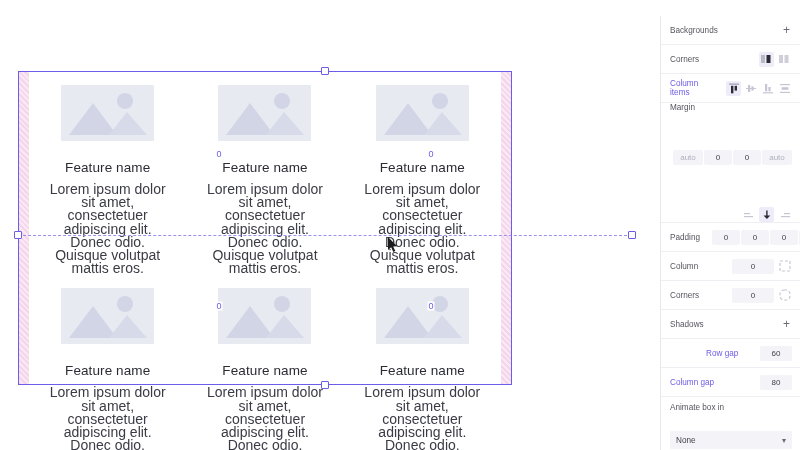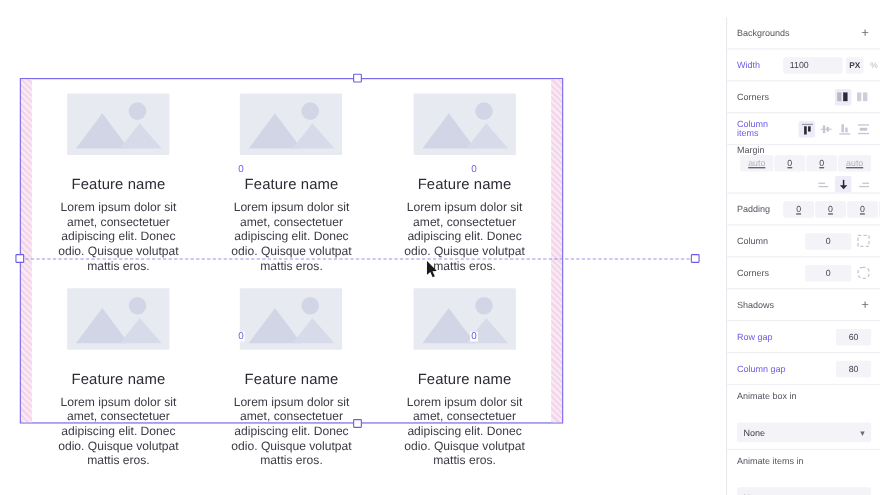--- a/index.html
+++ b/index.html
@@ -50,21 +50,21 @@
   .ph{
     width:93px;height:56px;background:#e8eaf2;
     position:relative;overflow:hidden;border-radius:1px;
   }
   .ph svg{position:absolute;left:0;top:0;}
   .card-title{
     font-size:13.5px;color:#2b2b35;margin-top:19px;letter-spacing:.1px;
     font-weight:400;
   }
   .card-body{
-    font-size:11px;line-height:13.2px;color:#3b3b45;margin-top:8px;
+    font-size:14px;line-height:13.2px;color:#3b3b45;margin-top:8px;
     max-width:185px;
   }
 
   
   .vguide{
     position:absolute;top:71px;height:314px;width:0;
     border-left:1px dashed #8f86f0;opacity:.85;
   }
   .hguide{
     position:absolute;left:18px;width:614px;height:0;top:235px;
@@ -89,21 +89,21 @@
     position:absolute;left:660px;top:16px;width:140px;height:450px;
     background:#ffffff;border-left:1px solid #e7e7ee;
     box-sizing:border-box;overflow:hidden;
     font-size:8.2px;color:#41414d;
   }
   .row{
     display:flex;align-items:center;min-height:29px;
     padding:0 8px 0 9px;box-sizing:border-box;
     border-bottom:1px solid #eeeef3;position:relative;
   }
-  .row.tall{min-height:44px;flex-wrap:wrap;align-content:center;}
+  .row.tall{min-height:44px;flex-wrap:wrap;align-content:center;gap:38px;}
   .row.col{display:block;padding-top:6px;padding-bottom:6px;}
   .lbl{flex:0 0 42px;font-size:8.2px;color:#55555f;}
   .lbl.act{color:#6c5ce7;}
   .rest{flex:1;display:flex;align-items:center;justify-content:flex-end;gap:3px;}
 
   .field{
     background:#f3f3f8;border-radius:2px;height:15px;
     display:flex;align-items:center;justify-content:center;
     font-size:8px;color:#41414d;min-width:20px;padding:0 4px;
   }
@@ -119,21 +119,21 @@
   .plus{
     margin-left:auto;font-size:12px;color:#6a6a78;line-height:1;
     padding:0 2px;cursor:default;
   }
   .iconbtn{
     width:15px;height:15px;display:flex;align-items:center;justify-content:center;
     border-radius:2px;
   }
   .iconbtn.sel{background:#edecf8;}
   .seg{display:flex;gap:2px;}
-  .mgroup{display:flex;gap:1px;text-decoration:underline;}
+  .mgroup{display:flex;gap:1px;}
   .mrow2{width:100%;display:flex;justify-content:flex-end;gap:3px;margin-top:4px;}
 
   .selbox{
     width:100%;height:18px;background:#f3f3f8;border-radius:2px;
     display:flex;align-items:center;padding:0 6px;box-sizing:border-box;
     font-size:8.2px;color:#41414d;margin-top:19px;
   }
   .selbox .chev{margin-left:auto;color:#6a6a78;font-size:8px;}
   .vis-seg{display:flex;gap:4px;margin-top:5px;}
   .vis-seg div{flex:1;height:13px;background:#f1f1f7;border-radius:2px;}
@@ -247,28 +247,20 @@
     </svg>
   </div>
 
   <div id="panel">
 
     <div class="row">
       <div class="lbl">Backgrounds</div>
       <div class="plus">+</div>
     </div>
 
-    <div class="row">
-      <div class="lbl act">Width</div>
-      <div class="rest">
-        <div class="field wide">1100</div>
-        <div class="unit on">PX</div>
-        <div class="unit off">%</div>
-      </div>
-    </div>
 
     <div class="row">
       <div class="lbl">Corners</div>
       <div class="rest">
         <div class="iconbtn sel">
           <svg width="11" height="10" viewBox="0 0 11 10">
               <rect x="0" y="1" width="4" height="8" fill="#b9b9c6"></rect>
               <rect x="5.5" y="1" width="4" height="8" fill="#2b2b35"></rect>
             </svg>
         </div>
@@ -378,21 +370,21 @@
         </div>
       </div>
     </div>
 
     <div class="row">
       <div class="lbl">Shadows</div>
       <div class="plus">+</div>
     </div>
 
     <div class="row">
-      <div class="lbl act" style="flex:0 0 52px;">Row gap</div>
+      <div class="lbl act" style="flex:0 0 52px;margin-left:36px;">Row gap</div>
       <div class="rest">
         <div class="field" style="width:24px;">60</div>
       </div>
     </div>
 
     <div class="row">
       <div class="lbl act" style="flex:0 0 58px;">Column gap</div>
       <div class="rest">
         <div class="field" style="width:24px;">80</div>
       </div>

